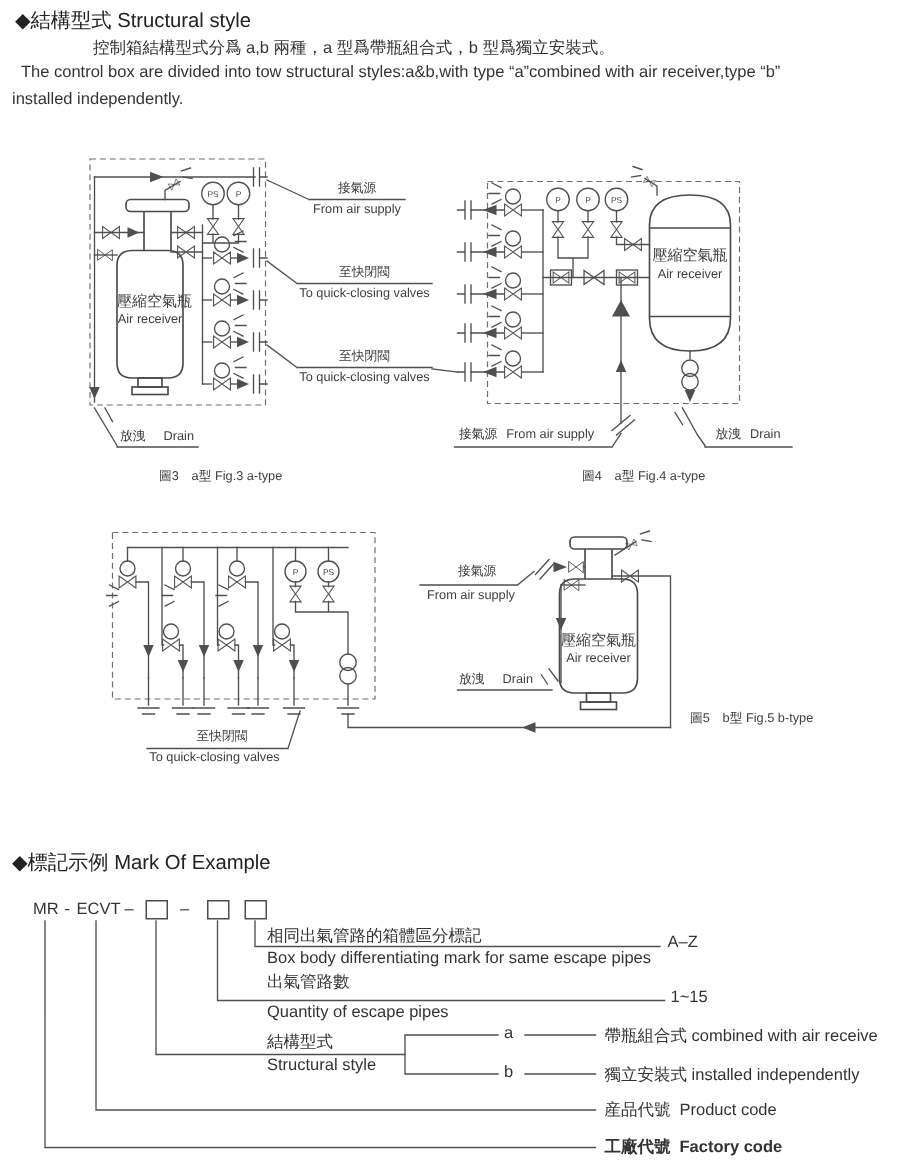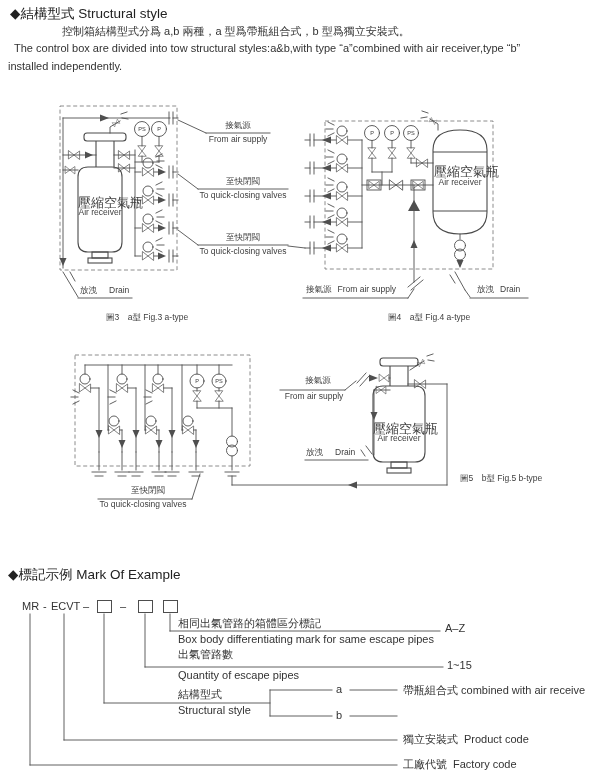--- a/index.html
+++ b/index.html
@@ -7,21 +7,21 @@
         font-family:"Liberation Sans","DejaVu Sans",sans-serif;color:#383838;}
   svg.art{position:absolute;left:0;top:0;}
   .p{stroke:#4f4f4f;stroke-width:0.9;fill:none;stroke-linecap:square;}
   .t{stroke:#4a4a4a;stroke-width:1.1;fill:none;}
   .dsh{stroke:#6f6f6f;stroke-width:0.8;fill:none;stroke-dasharray:4 2.6;}
   .fl{fill:#4f4f4f;stroke:none;}
   .gt{font-size:5.6px;fill:#3d3d3d;text-anchor:middle;}
   .h1{position:absolute;font-size:13.5px;color:#222222;white-space:nowrap;}
   .bt{position:absolute;font-size:11px;color:#333333;white-space:nowrap;}
   .lbl{position:absolute;font-size:8.5px;line-height:1.15;white-space:nowrap;color:#3d3d3d;}
-  .sm{font-size:13px;}
+  .sm{font-size:10px;}
   .ctr{text-align:center;}
   .mk{position:absolute;font-size:11px;color:#333333;white-space:nowrap;}
   .codebox{position:absolute;width:13px;height:11px;border:1px solid #4d4d4d;background:#fff;}
   .gap{margin-left:12px;}
   .gap6{margin-left:6px;}
 </style>
 </head>
 <body>
 
 <div class="page">
@@ -403,17 +403,18 @@
 
   <div class="mk" style="left:178px;top:647px;">出氣管路數</div>
   <div class="mk" style="left:178px;top:669px;text-align:center;">Quantity of escape pipes</div>
   <div class="mk" style="left:447px;top:659px;">1~15</div>
 
   <div class="mk" style="left:178px;top:687px;">結構型式</div>
   <div class="mk" style="left:178px;top:704px;">Structural style</div>
   <div class="mk" style="left:336px;top:683px;">a</div>
   <div class="mk" style="left:403px;top:683px;">帶瓶組合式 combined with air receive</div>
   <div class="mk" style="left:336px;top:709px;">b</div>
-
-  <div class="mk" style="left:403px;top:732px;"><span>獨立安裝式</span><span class="gap6">Product code</span></div>
-  <div class="mk" style="left:403px;top:757px;"><span>工廠代號</span><span class="gap6">Factory code</span></div>
+  <div class="mk" style="left:403px;top:709px;">獨立安裝式 installed independently</div>
+
+  <div class="mk" style="left:403px;top:732px;"><span>産品代號</span><span class="gap6">Product code</span></div>
+  <div class="mk" style="left:403px;top:757px;font-weight:bold;"><span>工廠代號</span><span class="gap6">Factory code</span></div>
 
 </div>
 
 </body></html>

